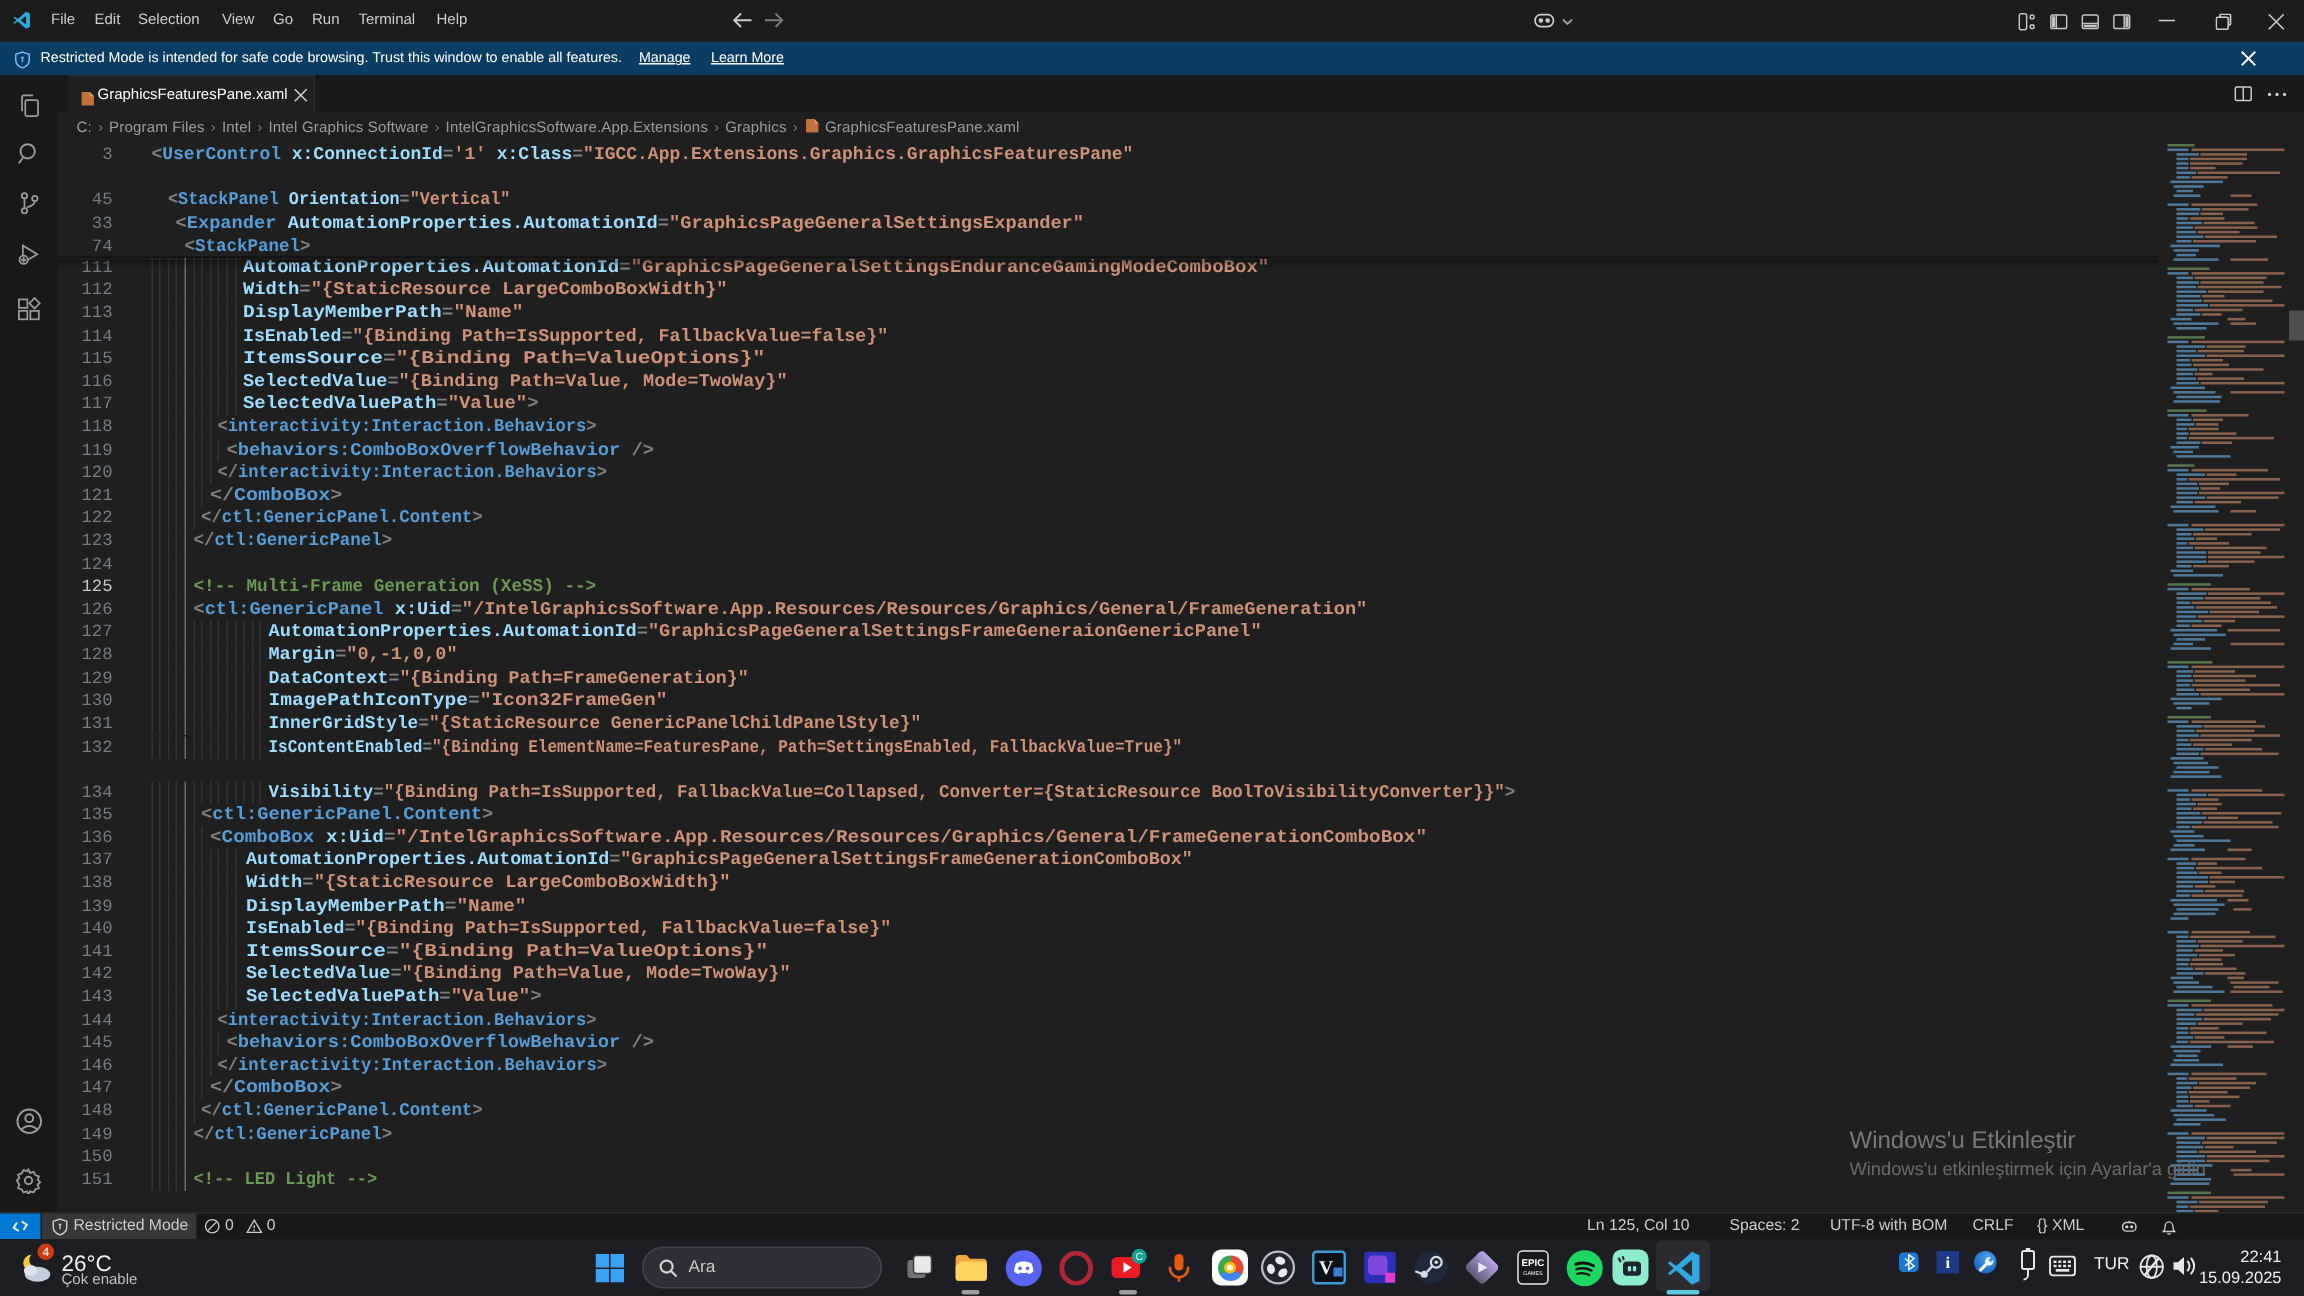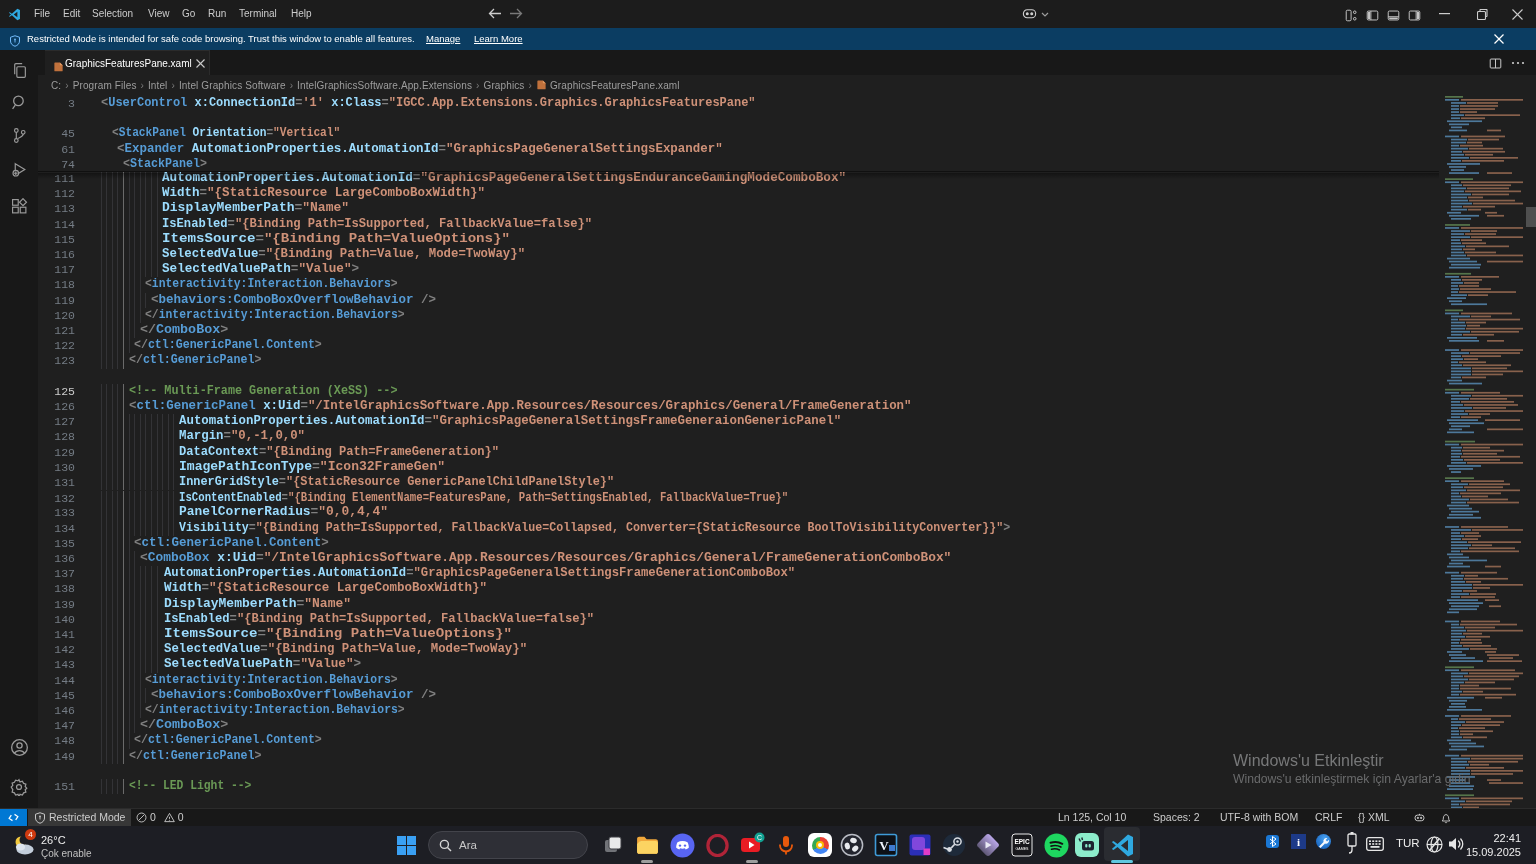--- a/index.html
+++ b/index.html
@@ -351,20 +351,28 @@
       </div>
       <div class="row" style="top:257.4px">
         <b class="g" style="left:62.6px"></b>
         <b class="g" style="left:68.2px"></b>
         <b class="g" style="left:73.8px"></b>
         <b class="g" style="left:79.4px"></b>
         <b class="gB" style="left:85.0px"></b>
         <span class="ln">123</span>
         <span class="ct" style="left:90.6px;transform:scaleX(0.9678)"><i class="p">&lt;/</i><i class="t">ctl:GenericPanel</i><i class="p">&gt;</i></span>
       </div>
+      <div class="row" style="top:272.6px">
+        <b class="g" style="left:62.6px"></b>
+        <b class="g" style="left:68.2px"></b>
+        <b class="g" style="left:73.8px"></b>
+        <b class="g" style="left:79.4px"></b>
+        <b class="gB" style="left:85.0px"></b>
+        <span class="ln">124</span>
+      </div>
       <div class="row" style="top:287.8px">
         <b class="g" style="left:62.6px"></b>
         <b class="g" style="left:68.2px"></b>
         <b class="g" style="left:73.8px"></b>
         <b class="g" style="left:79.4px"></b>
         <b class="gB" style="left:85.0px"></b>
         <span class="ln lnA">125</span>
         <span class="ct" style="left:90.6px;transform:scaleX(0.9810)"><i class="c">&lt;!-- Multi-Frame Generation (XeSS) --&gt;</i></span>
       </div>
       <div class="row" style="top:303.0px">
@@ -477,38 +485,20 @@
         <b class="g" style="left:101.8px"></b>
         <b class="g" style="left:107.4px"></b>
         <b class="g" style="left:113.0px"></b>
         <b class="g" style="left:118.6px"></b>
         <b class="g" style="left:124.2px"></b>
         <b class="g" style="left:129.8px"></b>
         <b class="g" style="left:135.4px"></b>
         <span class="ln">132</span>
         <span class="ct" style="left:141.0px;transform:scaleX(0.8904)"><i class="a">IsContentEnabled</i><i class="p">=</i><i class="s">"{Binding ElementName=FeaturesPane, Path=SettingsEnabled, FallbackValue=True}"</i></span>
       </div>
-      <div class="row" style="top:409.4px">
-        <b class="g" style="left:62.6px"></b>
-        <b class="g" style="left:68.2px"></b>
-        <b class="g" style="left:73.8px"></b>
-        <b class="g" style="left:79.4px"></b>
-        <b class="gB" style="left:85.0px"></b>
-        <b class="g" style="left:90.6px"></b>
-        <b class="g" style="left:96.2px"></b>
-        <b class="g" style="left:101.8px"></b>
-        <b class="g" style="left:107.4px"></b>
-        <b class="g" style="left:113.0px"></b>
-        <b class="g" style="left:118.6px"></b>
-        <b class="g" style="left:124.2px"></b>
-        <b class="g" style="left:129.8px"></b>
-        <b class="g" style="left:135.4px"></b>
-        <span class="ln">133</span>
-        <span class="ct" style="left:141.0px;transform:scaleX(1.0751)"><i class="a">PanelCornerRadius</i><i class="p">=</i><i class="s">"0,0,4,4"</i></span>
-      </div>
       <div class="row" style="top:424.6px">
         <b class="g" style="left:62.6px"></b>
         <b class="g" style="left:68.2px"></b>
         <b class="g" style="left:73.8px"></b>
         <b class="g" style="left:79.4px"></b>
         <b class="gB" style="left:85.0px"></b>
         <b class="g" style="left:90.6px"></b>
         <b class="g" style="left:96.2px"></b>
         <b class="g" style="left:101.8px"></b>
         <b class="g" style="left:107.4px"></b>
@@ -706,40 +696,48 @@
       </div>
       <div class="row" style="top:652.6px">
         <b class="g" style="left:62.6px"></b>
         <b class="g" style="left:68.2px"></b>
         <b class="g" style="left:73.8px"></b>
         <b class="g" style="left:79.4px"></b>
         <b class="gB" style="left:85.0px"></b>
         <span class="ln">149</span>
         <span class="ct" style="left:90.6px;transform:scaleX(0.9678)"><i class="p">&lt;/</i><i class="t">ctl:GenericPanel</i><i class="p">&gt;</i></span>
       </div>
+      <div class="row" style="top:667.8px">
+        <b class="g" style="left:62.6px"></b>
+        <b class="g" style="left:68.2px"></b>
+        <b class="g" style="left:73.8px"></b>
+        <b class="g" style="left:79.4px"></b>
+        <b class="gB" style="left:85.0px"></b>
+        <span class="ln">150</span>
+      </div>
       <div class="row" style="top:683.0px">
         <b class="g" style="left:62.6px"></b>
         <b class="g" style="left:68.2px"></b>
         <b class="g" style="left:73.8px"></b>
         <b class="g" style="left:79.4px"></b>
         <b class="gB" style="left:85.0px"></b>
         <span class="ln">151</span>
         <span class="ct" style="left:90.6px;transform:scaleX(0.9444)"><i class="c">&lt;!-- LED Light --&gt;</i></span>
       </div>
   <div class="sticky">
     <div class="row" style="top:0.0px">
           <span class="ln">3</span>
           <span class="ct" style="left:62.6px;transform:scaleX(0.9988)"><i class="p">&lt;</i><i class="t">UserControl</i><i class="w"> </i><i class="a">x:ConnectionId</i><i class="p">=</i><i class="s">'1'</i><i class="w"> </i><i class="a">x:Class</i><i class="p">=</i><i class="s">"IGCC.App.Extensions.Graphics.GraphicsFeaturesPane"</i></span>
         </div>
         <div class="row" style="top:30.4px">
           <span class="ln">45</span>
           <span class="ct" style="left:73.8px;transform:scaleX(0.9322)"><i class="p">&lt;</i><i class="t">StackPanel</i><i class="w"> </i><i class="a">Orientation</i><i class="p">=</i><i class="s">"Vertical"</i></span>
         </div>
         <div class="row" style="top:45.6px">
-          <span class="ln">61</span>
+          <span class="ln">33</span>
           <span class="ct" style="left:79.4px;transform:scaleX(1.0384)"><i class="p">&lt;</i><i class="t">Expander</i><i class="w"> </i><i class="a">AutomationProperties.AutomationId</i><i class="p">=</i><i class="s">"GraphicsPageGeneralSettingsExpander"</i></span>
         </div>
         <div class="row" style="top:60.8px">
           <span class="ln">74</span>
           <span class="ct" style="left:85.0px;transform:scaleX(0.9722)"><i class="p">&lt;</i><i class="t">StackPanel</i><i class="p">&gt;</i></span>
         </div>
   </div>
   <div style="position:absolute;left:0;top:77.0px;width:1401px;height:6px;background:linear-gradient(rgba(0,0,0,0.38),rgba(0,0,0,0));z-index:5"></div>
   <div class="minimap"><svg width="86" height="712" viewBox="0 0 86 712">
           <rect x="6" y="0.0" width="18" height="1.7" fill="#6d9a5e" fill-opacity="0.70"></rect>
@@ -1189,21 +1187,21 @@
 
 <div class="taskbar">
   <div style="position:absolute;left:12px;top:6px;width:180px;height:28px">
 <svg width="24" height="23" viewBox="0 0 24 23" style="position:absolute;left:1px;top:2px">
           <circle cx="8" cy="8" r="5.5" fill="#f3c93e"></circle>
           <circle cx="11.5" cy="6" r="5" fill="#1d1e24"></circle>
           <ellipse cx="12" cy="15.5" rx="8.5" ry="5" fill="#c3cedb"></ellipse>
           <ellipse cx="7.5" cy="13" rx="4.6" ry="3.6" fill="#dde5ee"></ellipse>
         </svg>
 <div style="position:absolute;left:13px;top:-3px;width:11px;height:11px;border-radius:50%;background:#cf3a10;color:#fff;font-size:8px;text-align:center;line-height:11px">4</div>
-<div style="position:absolute;left:29px;top:2px;color:#eeeeee;font-size:11px">26°C</div>
+<div style="position:absolute;left:29px;top:2px;color:#eeeeee;font-size:15px">26°C</div>
 <div style="position:absolute;left:29px;top:16px;color:#c0c0c0;font-size:10px">Çok enable</div>
 </div>
   <div style="position:absolute;left:392px;top:5px;width:28px;height:28px">
         <div style="position:absolute;left:0;top:0;width:28px;height:28px;display:flex;align-items:center;justify-content:center">
           <svg width="19" height="19" viewBox="0 0 19 19">
             <rect x="0" y="0" width="9" height="9" fill="#3aa0f3"></rect>
             <rect x="10" y="0" width="9" height="9" fill="#3aa0f3"></rect>
             <rect x="0" y="10" width="9" height="9" fill="#3aa0f3"></rect>
             <rect x="10" y="10" width="9" height="9" fill="#3aa0f3"></rect>
           </svg>

